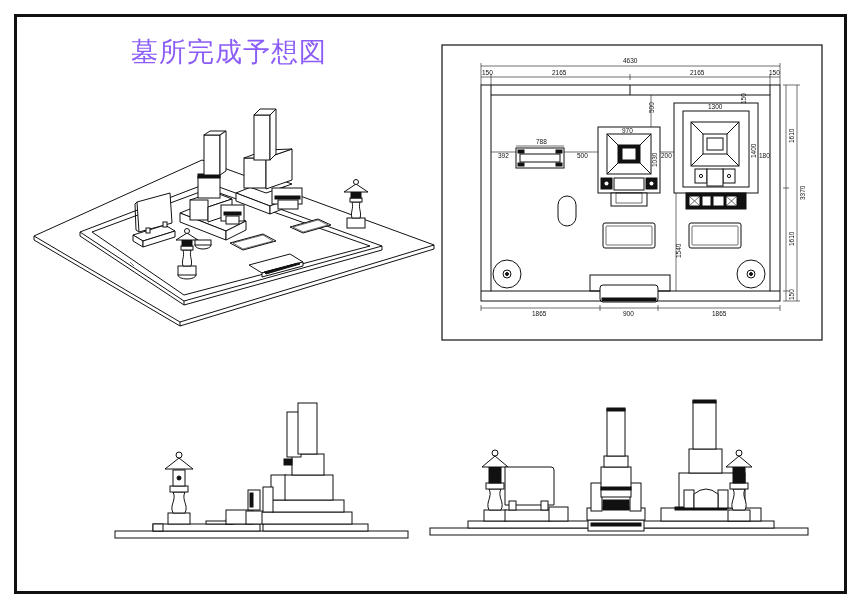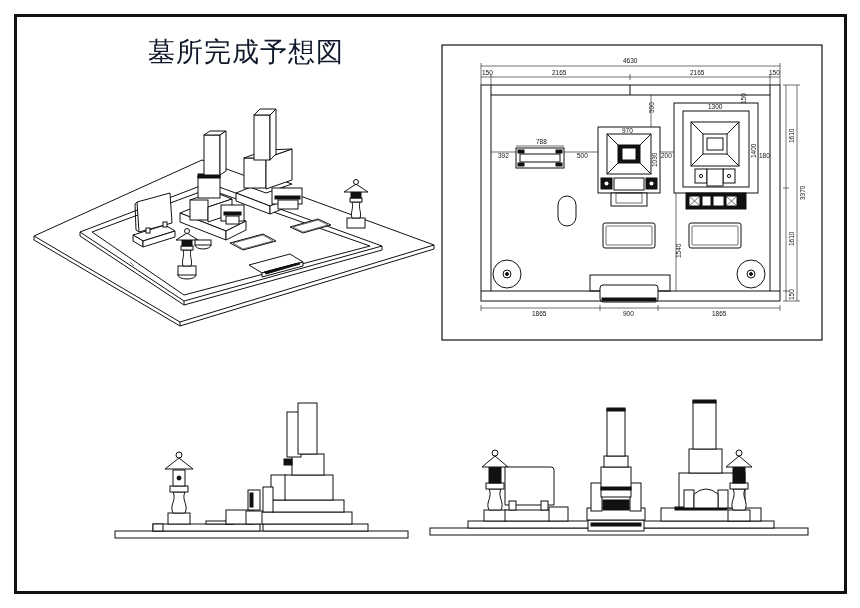--- a/index.html
+++ b/index.html
@@ -1,18 +1,18 @@
 <!DOCTYPE html>
 <html><head>
 <meta charset="utf-8">
 <style>
   html,body{margin:0;padding:0;background:#ffffff;}
   body{width:860px;height:608px;position:relative;overflow:hidden;font-family:"DejaVu Sans",sans-serif;}
   .frame{position:absolute;left:14px;top:14px;width:827px;height:574px;border:3px solid #111;box-sizing:content-box;}
-  .title{position:absolute;left:148px;top:34px;font-family:"DejaVu Serif",serif;font-size:27px;color:#0f172a;letter-spacing:1px;white-space:nowrap;}
+  .title{position:absolute;left:131px;top:34px;font-family:"DejaVu Serif",serif;font-size:27px;color:#8b5cf6;letter-spacing:1px;white-space:nowrap;}
   svg{position:absolute;overflow:visible;}
   svg text{font-family:"Liberation Sans Narrow","Liberation Sans",sans-serif;font-size:6.5px;fill:#111;}
   .ln{stroke:#111;fill:none;stroke-width:1;}
   .lt{stroke:#111;fill:none;stroke-width:0.6;}
   .fw{fill:#fff;stroke:#111;stroke-width:1;}
   .fb{fill:#111;stroke:#111;stroke-width:1;}
 </style>
 </head>
 <body>
 

